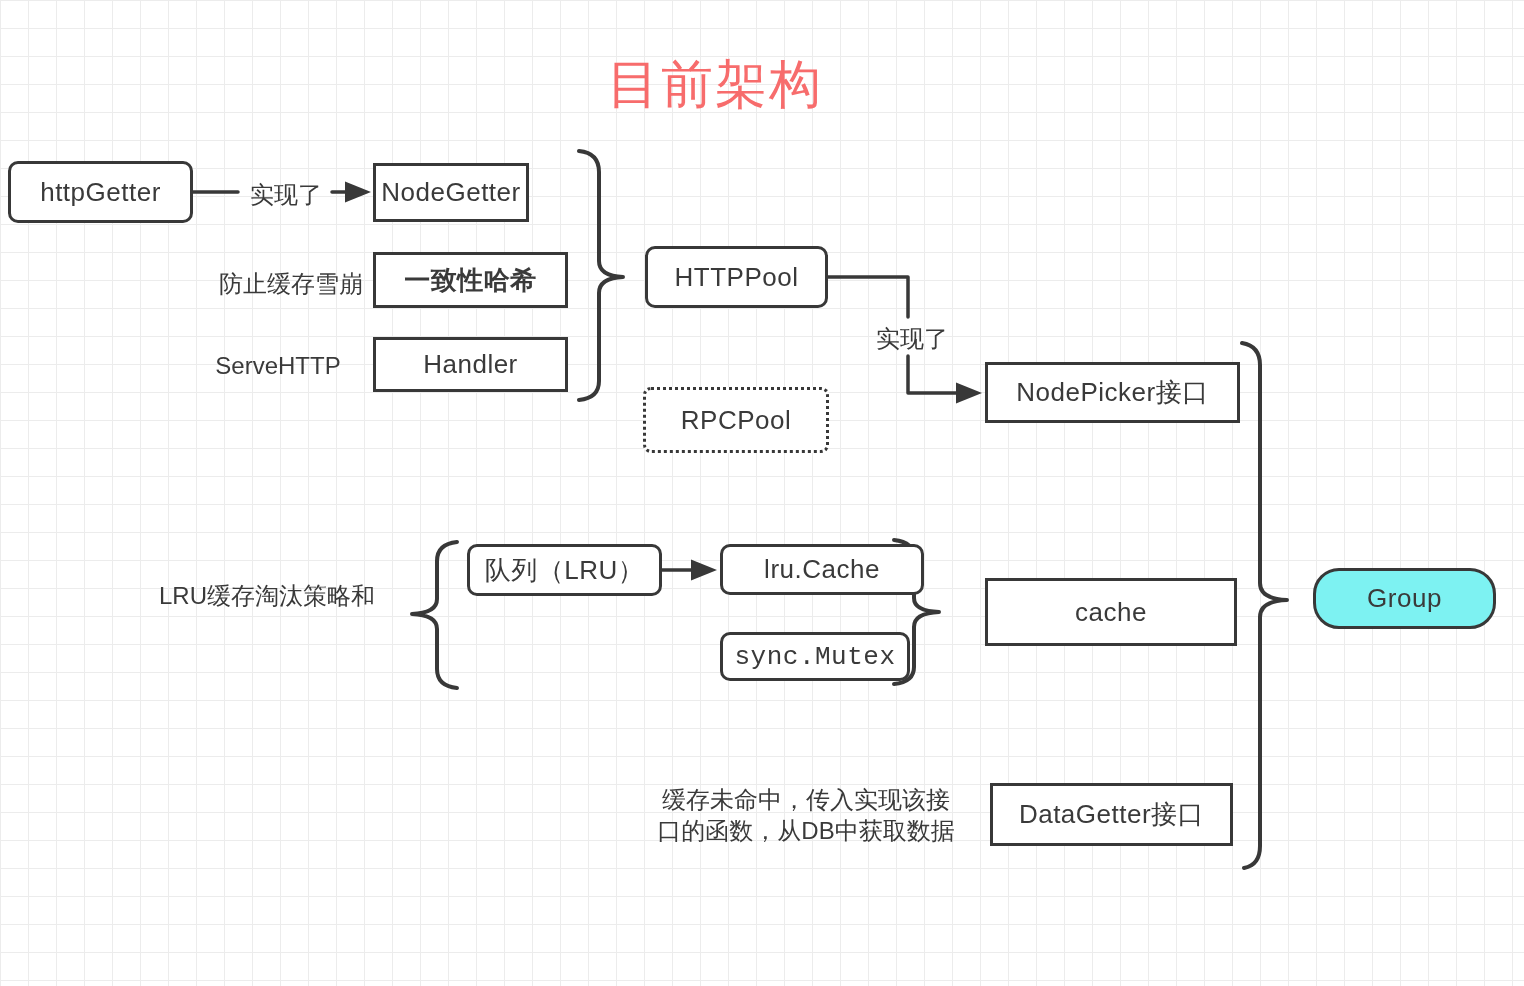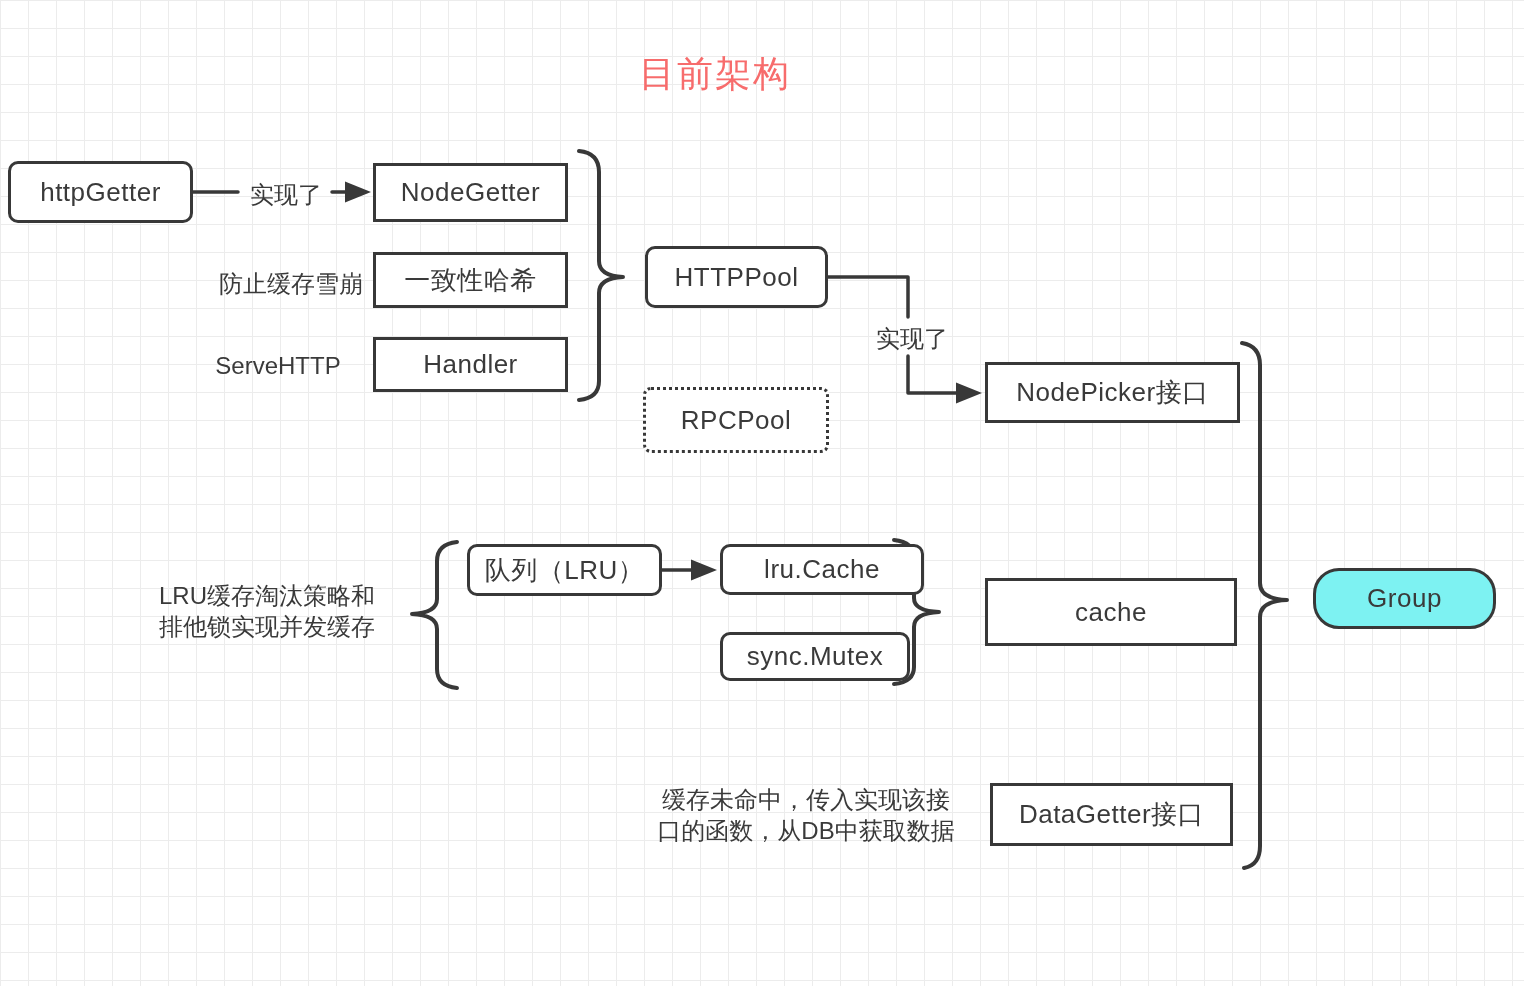--- a/index.html
+++ b/index.html
@@ -38,34 +38,34 @@
   .lbl{
     position:absolute;
     font-size:24px;
     color:#3a3a3a;
     white-space:nowrap;
     text-align:center;
   }
   .lbl.two-line{line-height:31px;}
   #page-title{
     position:absolute;left:560px;top:50px;width:310px;
-    text-align:center;font-size:36px;color:var(--accent);
+    text-align:center;font-size:52px;color:var(--accent);
     letter-spacing:2px;
   }
   
   #n-http-getter   {left:8px;   top:161px; width:185px; height:62px;}
-  #n-node-getter   {left:373px; top:163px; width:195px; height:59px;}
-  #n-consistent-hash{left:373px;top:252px; width:195px; height:56px;}
+  #n-node-getter   {left:373px; top:163px; width:156px; height:59px;}
+  #n-consistent-hash{left:373px;top:252px; width:195px; height:56px;font-weight:bold;}
   #n-handler       {left:373px; top:337px; width:195px; height:55px;}
   #n-http-pool     {left:645px; top:246px; width:183px; height:62px;}
   #n-rpc-pool      {left:643px; top:387px; width:186px; height:66px;}
   #n-node-picker   {left:985px; top:362px; width:255px; height:61px;}
   #n-queue-lru     {left:467px; top:544px; width:195px; height:52px;}
   #n-lru-cache     {left:720px; top:544px; width:204px; height:51px;}
-  #n-sync-mutex    {left:720px; top:632px; width:190px; height:49px;}
+  #n-sync-mutex    {left:720px; top:632px; width:190px; height:49px;font-family:Liberation Mono, monospace;}
   #n-cache         {left:985px; top:578px; width:252px; height:68px;}
   #n-data-getter   {left:990px; top:783px; width:243px; height:63px;}
   #n-group         {left:1313px;top:568px; width:183px; height:61px; background:var(--group-fill);border-radius:26px;}
   
   #l-impl-1 {left:240px; top:179px; width:92px;}
   #l-avalanche {left:198px; top:268px; width:162px;padding-left:21px;}
   #l-serve-http {left:210px; top:352px; width:136px;}
   #l-impl-2 {left:866px; top:323px; width:92px;}
   #l-lru-note {left:152px; top:580px; width:230px;}
   #l-miss-note {left:646px; top:784px; width:320px;}
@@ -116,18 +116,17 @@
 <div class="node" id="n-cache">cache</div>
 <div class="node" id="n-data-getter">DataGetter接口</div>
 <div class="node rounded" id="n-group">Group</div>
 
 <div class="lbl" id="l-impl-1">实现了</div>
 <div class="lbl" id="l-avalanche">防止缓存雪崩</div>
 <div class="lbl" id="l-serve-http">ServeHTTP</div>
 <div class="lbl" id="l-impl-2">实现了</div>
 <div class="lbl two-line" id="l-lru-note">
   <div>LRU缓存淘汰策略和</div>
-  <div>排他锁实现并发缓存</div>
 </div>
 <div class="lbl two-line" id="l-miss-note">
   <div>缓存未命中，传入实现该接</div>
   <div>口的函数，从DB中获取数据</div>
 </div>
 
 </body></html>

